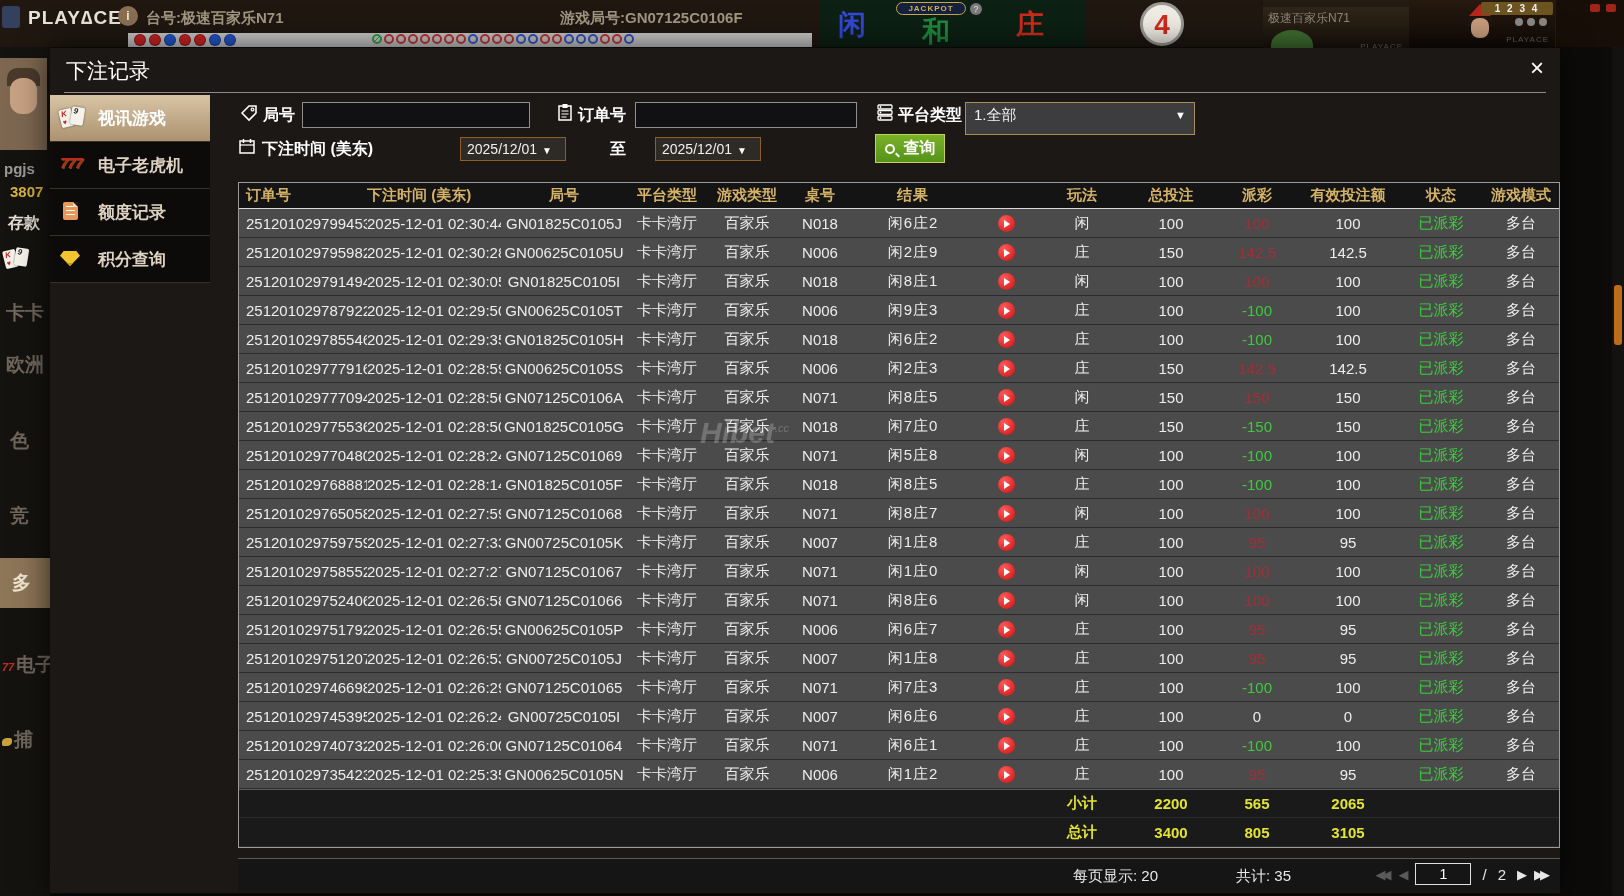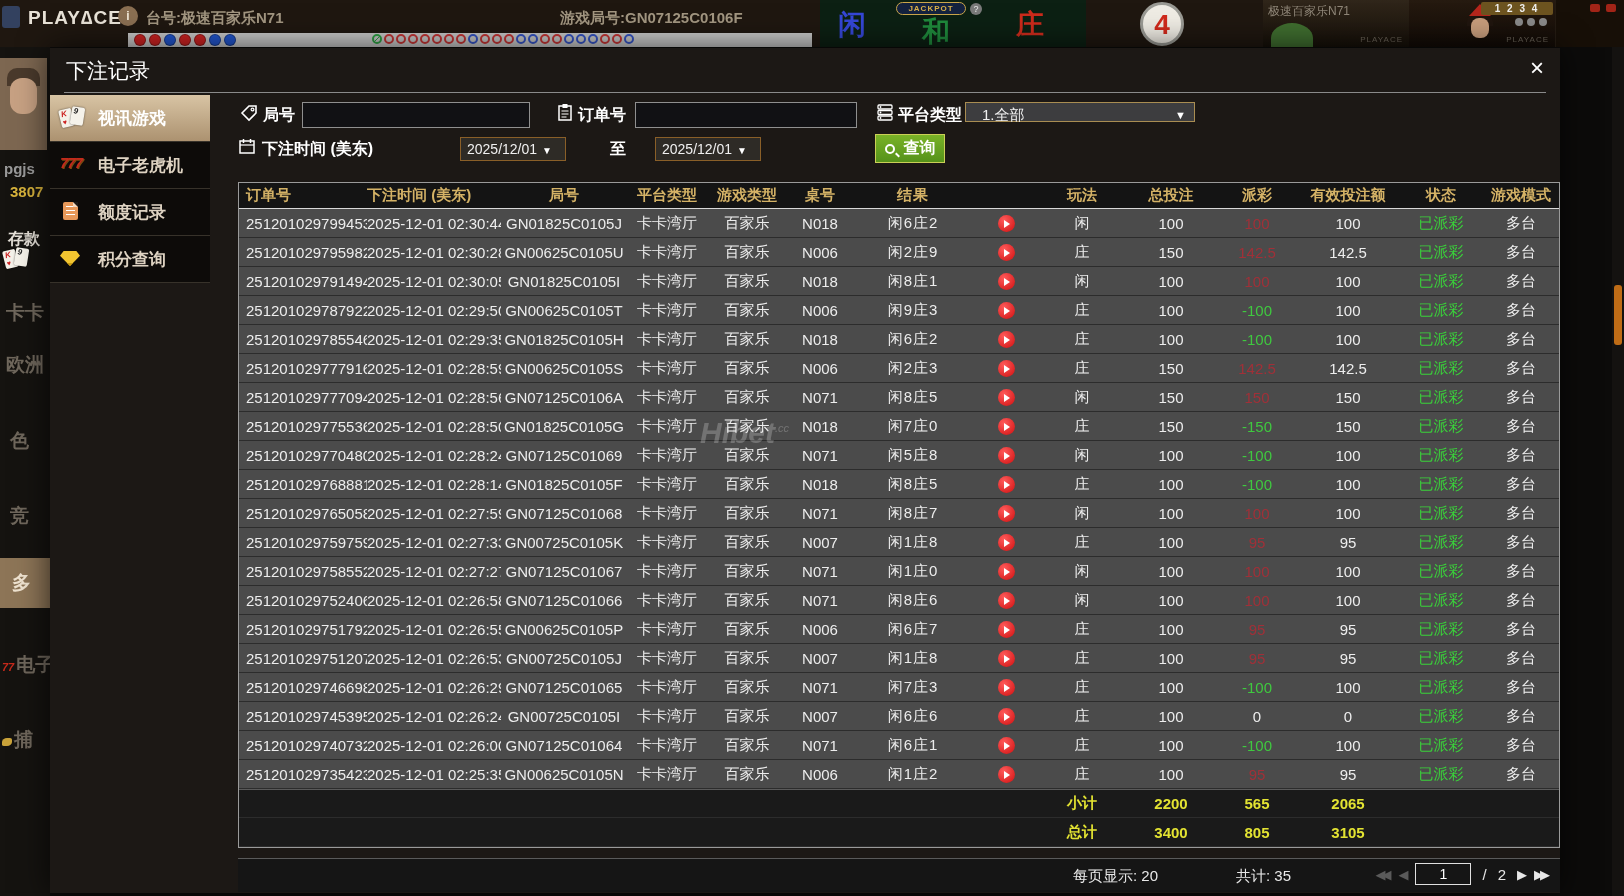--- a/index.html
+++ b/index.html
@@ -23,21 +23,21 @@
   .bead.g{border:2px solid #2f9e44;background:linear-gradient(135deg,transparent 44%,#2f9e44 44%,#2f9e44 56%,transparent 56%);}
   .betzone{position:absolute;left:820px;top:0;width:266px;height:47px;background:#0c2013;}
   .bz-player{position:absolute;left:18px;top:6px;font-size:28px;font-weight:900;color:#3547d6;}
   .bz-tie{position:absolute;left:102px;top:13px;font-size:28px;font-weight:900;color:#1f8a3c;}
   .bz-banker{position:absolute;left:196px;top:6px;font-size:28px;font-weight:900;color:#cd2b1c;}
   .jackpot{position:absolute;left:76px;top:2px;width:70px;height:13px;background:#14223f;border:1px solid #caa64a;border-radius:7px;color:#d8b04a;font-size:8px;font-weight:bold;text-align:center;line-height:11px;letter-spacing:1px;}
   .jp-help{position:absolute;left:150px;top:3px;width:12px;height:12px;border-radius:50%;background:#7a7a7a;color:#e8e8e8;font-size:9px;text-align:center;line-height:12px;}
   .countdown{position:absolute;left:1140px;top:2px;width:44px;height:44px;border-radius:50%;background:#efece4;border:3px solid #9a9a94;color:#d12a1c;font-size:28px;font-weight:900;text-align:center;line-height:39px;}
   .video{position:absolute;left:1263px;top:0;width:293px;height:47px;background:#241b12;display:flex;}
   .vtile{position:relative;width:146px;height:47px;overflow:hidden;}
-  .vtile.t1{background:linear-gradient(180deg,#30261a,#161009);}
+  .vtile.t1{background:linear-gradient(180deg,#30261a,#161009);margin-top:7px;}
   .vtile.t2{background:linear-gradient(180deg,#261a10,#120b06);}
   .v-title{position:absolute;left:5px;top:3px;font-size:12px;color:#8f8678;white-space:nowrap;}
   .v-brand{position:absolute;right:6px;bottom:3px;font-size:8px;color:#6a6257;letter-spacing:1px;}
   .plant{position:absolute;left:8px;bottom:-6px;width:42px;height:30px;background:#3f6d2f;border-radius:50% 50% 0 0;}
   .dealer-face{position:absolute;left:62px;top:18px;width:18px;height:20px;background:#c79d7c;border-radius:8px;}
   .dealer-hair{position:absolute;left:58px;top:12px;width:26px;height:14px;background:#20150e;border-radius:10px 10px 0 0;}
   .santa{position:absolute;left:60px;top:4px;width:0;height:0;border-left:11px solid transparent;border-right:11px solid transparent;border-bottom:12px solid #b6261c;}
   .santa-pom{position:absolute;left:78px;top:2px;width:6px;height:6px;border-radius:50%;background:#eee;}
   .v-nums{position:absolute;right:2px;top:2px;width:72px;height:13px;background:#6d5420;color:#f0f0f0;font-size:10px;font-weight:bold;text-align:center;line-height:13px;letter-spacing:2px;border-radius:2px;}
   .v-dots{position:absolute;right:8px;top:18px;display:flex;gap:4px;}
@@ -45,21 +45,21 @@
   .tr-corner{position:absolute;left:1556px;top:0;width:68px;height:47px;background:#170f07;}
   .tr-corner i{position:absolute;width:10px;height:8px;background:#a22417;border-radius:2px;}
   .tr-corner i.a{right:8px;top:4px;} .tr-corner i.b2{right:24px;top:4px;}
 
   .rail{position:absolute;left:0;top:47px;width:50px;height:849px;background:#151310;}
   .avatar{position:absolute;left:0;top:11px;width:47px;height:92px;background:#7d6751;overflow:hidden;}
   .avatar .face{position:absolute;left:10px;top:20px;width:27px;height:36px;background:#c7a183;border-radius:12px;}
   .avatar .hairc{position:absolute;left:7px;top:10px;width:33px;height:18px;background:#4a3a2c;border-radius:10px 10px 0 0;}
   .r-user{position:absolute;left:4px;top:113px;font-size:15px;font-weight:bold;color:#9a9a9a;}
   .r-bal{position:absolute;left:10px;top:136px;font-size:15px;font-weight:bold;color:#d9b43c;}
-  .r-dep{position:absolute;left:8px;top:166px;font-size:16px;font-weight:bold;color:#e5e0d8;margin-top:16px;}
+  .r-dep{position:absolute;left:8px;top:166px;font-size:16px;font-weight:bold;color:#e5e0d8;}
   .r-cards{position:absolute;left:4px;top:200px;}
   .r-item{position:absolute;font-size:19px;font-weight:bold;color:#6f675c;white-space:nowrap;}
   .r-multi{position:absolute;left:0;top:511px;width:50px;height:50px;background:#8d7557;}
   .r-multi span{position:absolute;left:12px;top:12px;font-size:19px;font-weight:bold;color:#efe3d0;}
   .mini777{color:#c42a1c;font-style:italic;font-weight:900;font-size:11px;margin-right:2px;}
   .minifish{display:inline-block;width:10px;height:8px;background:#caa33a;border-radius:50% 20% 50% 20%;margin-right:2px;}
 
   .vscroll{position:absolute;left:1612px;top:47px;width:12px;height:849px;background:#141210;}
   .vthumb{position:absolute;left:2px;top:238px;width:8px;height:60px;background:#bf6c16;border-radius:3px;}
 
@@ -90,21 +90,21 @@
   .ic-gem{display:block;width:20px;height:15px;margin-top:4px;background:#f2c530;clip-path:polygon(50% 100%,0 32%,18% 0,82% 0,100% 32%);box-shadow:inset 0 -3px 0 #c89a10;}
   .ic-doc{position:relative;display:block;width:15px;height:18px;margin:2px 0 0 3px;background:#e8995a;border-radius:2px;}
   .ic-doc::before{content:"";position:absolute;left:3px;top:4px;width:9px;height:10px;
     background:repeating-linear-gradient(180deg,#fff 0 1.5px,transparent 1.5px 4px);}
   .ic-doc::after{content:"";position:absolute;right:0;top:0;border-style:solid;border-width:0 5px 5px 0;border-color:#1c1815 #1c1815 #f7d9bd #f7d9bd;}
 
   
   .f-label{position:absolute;font-size:16px;font-weight:bold;color:#fff;white-space:nowrap;}
   .f-icon{position:absolute;width:18px;height:18px;}
   .f-input{position:absolute;height:26px;background:#111114;border:1px solid #8f8f8f;color:#eee;font-size:14px;padding:0 6px;outline:none;}
-  .f-select{position:absolute;height:20px;background:#3d3d3f;border:1px solid #a98d52;color:#f0f0f0;font-size:15px;line-height:24px;padding:0 16px;cursor:pointer;}
+  .f-select{position:absolute;height:33px;background:#3d3d3f;border:1px solid #a98d52;color:#f0f0f0;font-size:15px;line-height:24px;padding:0 8px;cursor:pointer;}
   .f-select .sel-caret{position:absolute;right:8px;top:0;font-size:11px;color:#fff;}
   .f-date{position:absolute;height:24px;background:#2e2b26;border:1px solid #8a5f28;color:#f0f0f0;font-size:14px;line-height:22px;padding:0 6px;cursor:pointer;}
   .f-date .sel-caret{font-size:10px;margin-left:5px;color:#fff;}
   .btn-search{position:absolute;left:825px;top:86px;width:70px;height:29px;background:linear-gradient(180deg,#79b227,#55921a);border:1px solid #cbcf57;color:#fff;font-size:16px;font-weight:bold;display:flex;align-items:center;justify-content:center;gap:9px;cursor:pointer;}
   .mag{display:inline-block;width:10px;height:10px;border:2px solid #fff;border-radius:50%;position:relative;}
   .mag::after{content:"";position:absolute;left:8px;top:8px;width:5px;height:2px;background:#fff;transform:rotate(45deg);}
 
   
   .m-table{position:absolute;left:188px;top:134px;width:1322px;border:1px solid #9a9a9a;background:#4b4b4b;}
   .thead{display:flex;height:26px;background:#141414;border-bottom:1px solid #d8d8d8;align-items:center;}

